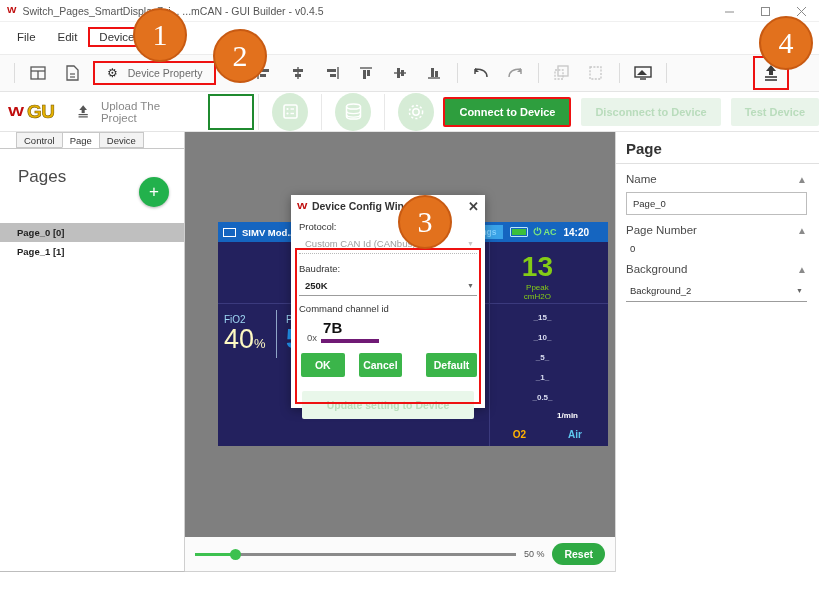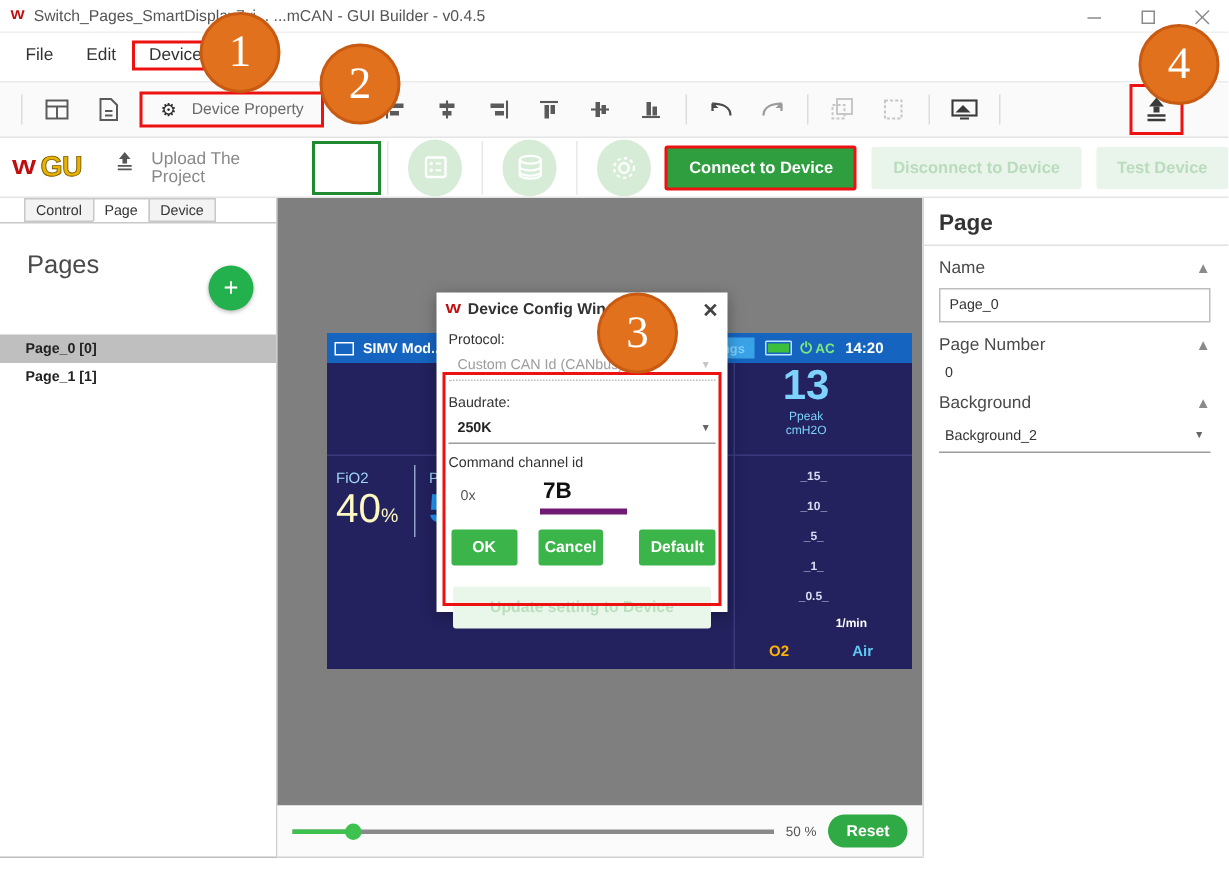--- a/index.html
+++ b/index.html
@@ -91,21 +91,21 @@
   .brand .w {
     color: #c00d0d; font-weight: bold; font-size: 17px; letter-spacing: -2px;
     transform: scaleY(0.8);
   }
   .brand .gu {
     font-weight: bold; font-size: 19px;
     color: #e8b400; -webkit-text-stroke: 0.6px #7a5a00;
     letter-spacing: -0.5px;
   }
   .upload-proj {
-    display: flex; align-items: flex-start; gap: 12px;
+    display: flex; align-items: center; gap: 12px;
     font-size: 11.5px; color: #888; padding: 0 8px;
   }
   .greenbox {
     border: 2px solid #1f8a2f; width: 48px; height: 36px; margin-left: 6px;
     background: #ffffff;
   }
   .vsep { width: 1px; height: 36px; background: #e8e8e8; margin: 0 4px; }
   .circbtn {
     width: 38px; height: 38px; border-radius: 50%;
     background: #d6ecd6; display: flex; align-items: center; justify-content: center;
@@ -186,21 +186,21 @@
     margin-left: 7px; padding: 1px; display: flex;
   }
   .battery i { flex: 1; background: #3cbf3c; display: block; }
   .plug { color: #7ee87e; font-size: 10px; margin-left: 6px; }
   .ac { color: #7ee87e; font-size: 9px; font-weight: bold; margin-left: 2px; }
   .dev-time { color: #ffffff; font-size: 10px; font-weight: bold; margin-left: 7px; margin-right: 14px; }
 
   .dev-body { position: relative; height: 204px; background: #23215e; }
   .dev-upper { height: 62px; position: relative; border-bottom: 1px solid #3b3a7d; }
   .ppeak {
-    position: absolute; right: 55px; top: 1px; text-align: center; color: #7dd3fc;
+    position: absolute; right: 55px; top: 11px; text-align: center; color: #84cc16;
   }
   .ppeak .v { font-size: 28px; font-weight: bold; line-height: 1; }
   .ppeak .u1 { font-size: 8px; margin-top: 2px; }
   .ppeak .u2 { font-size: 8px; }
   .dev-vline { position: absolute; right: 118px; top: 0; width: 1px; height: 204px; background: #3b3a7d; }
 
   .fio2 { position: absolute; left: 6px; top: 72px; color: #9fd8f5; font-size: 10px; }
   .fio2 .val { color: #fef9c3; font-size: 27px; font-weight: normal; line-height: 1; margin-top: 1px; }
   .fio2 .val span { font-size: 13px; }
   .peep { position: absolute; left: 68px; top: 72px; color: #9fd8f5; font-size: 10px; }
@@ -242,21 +242,21 @@
     font-size: 9.5px; color: #9c9c9c; padding: 3px 3px 4px 6px;
     border-bottom: 1px dotted #b9b9b9; display: flex; align-items: center;
   }
   .field-disabled .arrow { margin-left: auto; color: #c7c7c7; font-size: 7px; }
   .field {
     font-size: 9.5px; color: #222; padding: 3px 3px 4px 6px;
     border-bottom: 1px solid #9c9c9c; display: flex; align-items: center;
     font-weight: bold;
   }
   .field .arrow { margin-left: auto; color: #666; font-size: 7px; }
-  .hexrow { display: flex; align-items: center; padding-left: 8px; gap: 39px; }
+  .hexrow { display: flex; align-items: flex-end; padding-left: 8px; }
   .hexrow .pre { font-size: 9.5px; color: #555; margin-right: 4px; }
   .hexrow .inp {
     font-size: 15px; color: #111; font-weight: bold;
     border-bottom: 4px solid #701a75; min-width: 58px; padding: 2px 2px 3px 2px;
   }
   .dlg-btns { display: flex; gap: 14px; margin-top: 10px; padding-left: 2px; }
   .dbtn {
     background: #3bb54a; color: #ffffff; font-weight: bold; font-size: 10.5px;
     padding: 6px 0; width: 48px; text-align: center; border-radius: 2px;
   }

